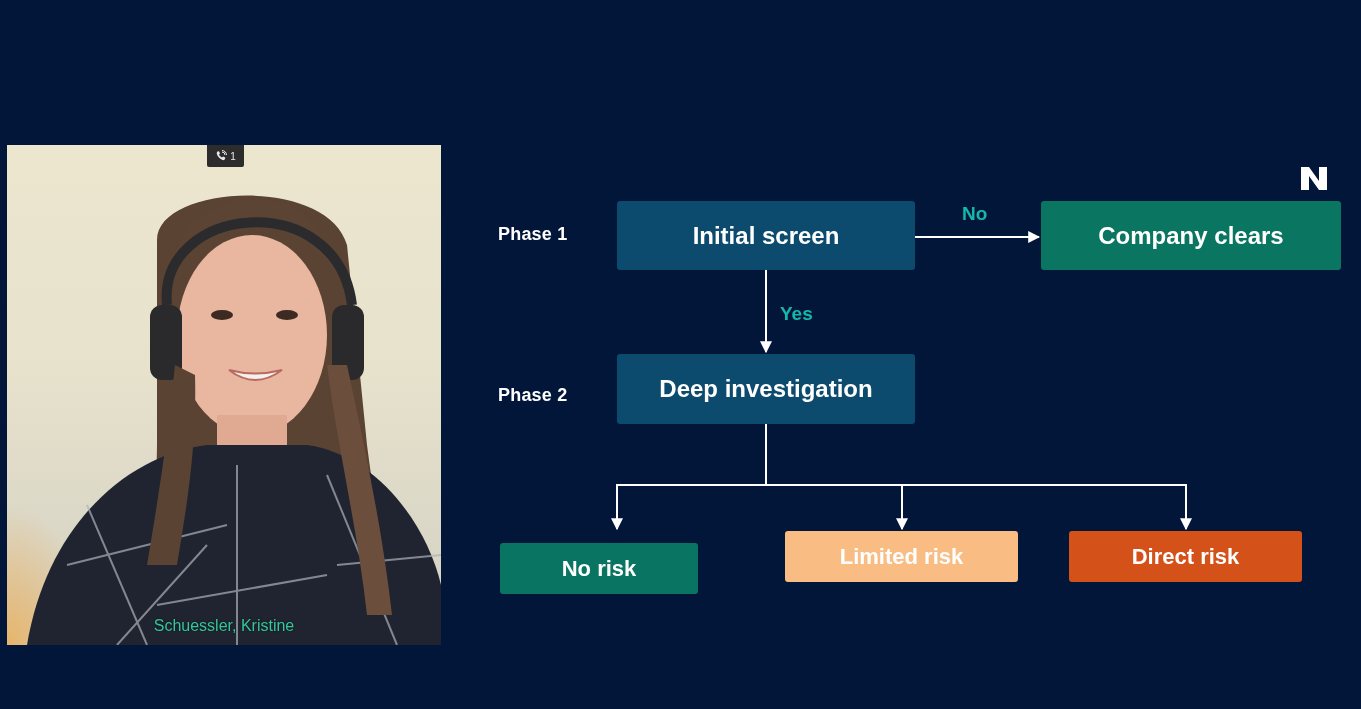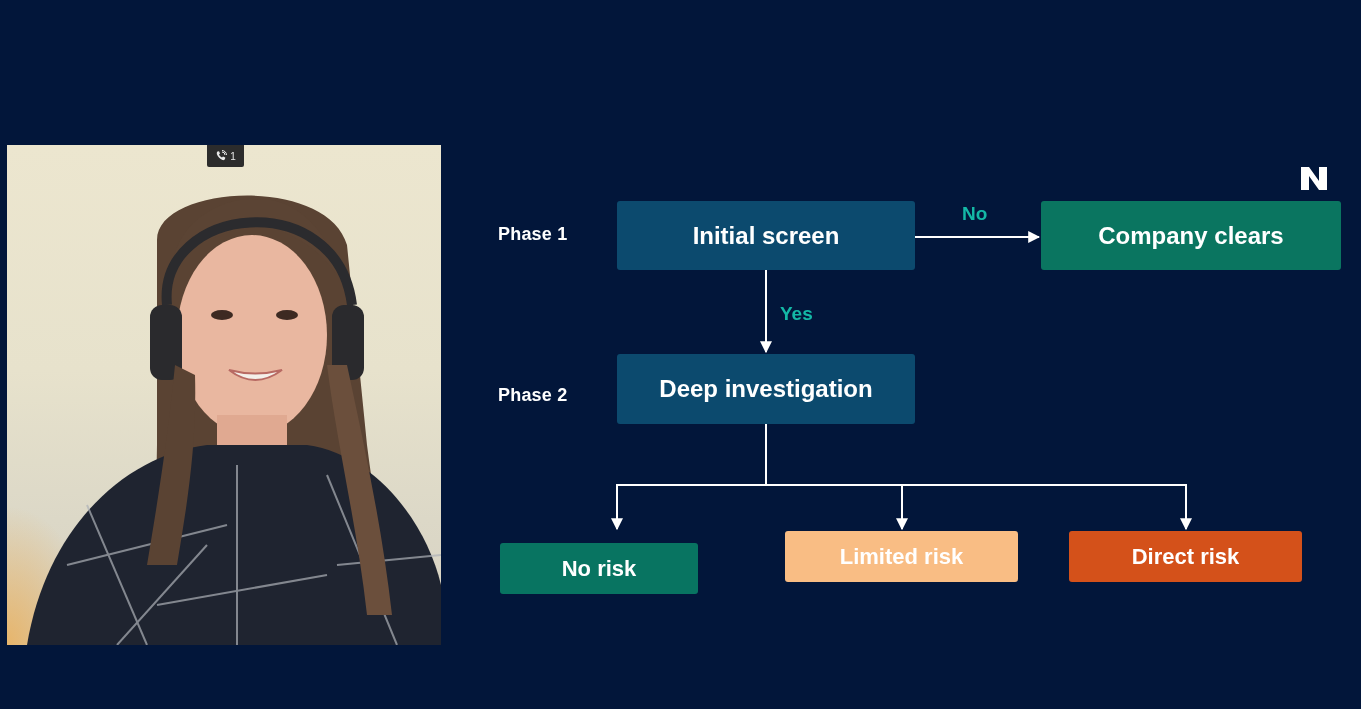--- a/index.html
+++ b/index.html
@@ -101,20 +101,21 @@
 
   <div class="call-badge">
     <svg viewBox="0 0 12 12">
       <path d="M2.5 1.5 L4 1.2 L5 3.5 L4 4.5 C4.5 5.8 5.8 7 7 7.5 L8 6.5 L10.3 7.5 L10 9 C9.6 10 8.5 10.4 7.5 10 C5 9 3 7 2 4.5 C1.6 3.4 1.8 2 2.5 1.5 Z" fill="#e8e8e8"></path>
       <path d="M7 2 A3 3 0 0 1 10 5" fill="none" stroke="#e8e8e8" stroke-width="1"></path>
       <path d="M7 0.5 A4.5 4.5 0 0 1 11.5 5" fill="none" stroke="#e8e8e8" stroke-width="1"></path>
     </svg>
     <span>1</span>
   </div>
 
+  <div class="participant-name">Schuessler, Kristine</div>
 </div>
 
 <svg class="logo" viewBox="0 0 26 23">
   <polygon points="0,0 8,0 18,14 18,0 26,0 26,23 18,23 8,9 8,23 0,23" fill="#ffffff"></polygon>
 </svg>
 
 <svg class="connectors">
   <defs>
     <marker id="arrow" viewBox="0 0 10 10" refX="9" refY="5" markerWidth="6" markerHeight="6" orient="auto-start-reverse">
       <path d="M0 0 L10 5 L0 10 z" fill="#ffffff"></path>

